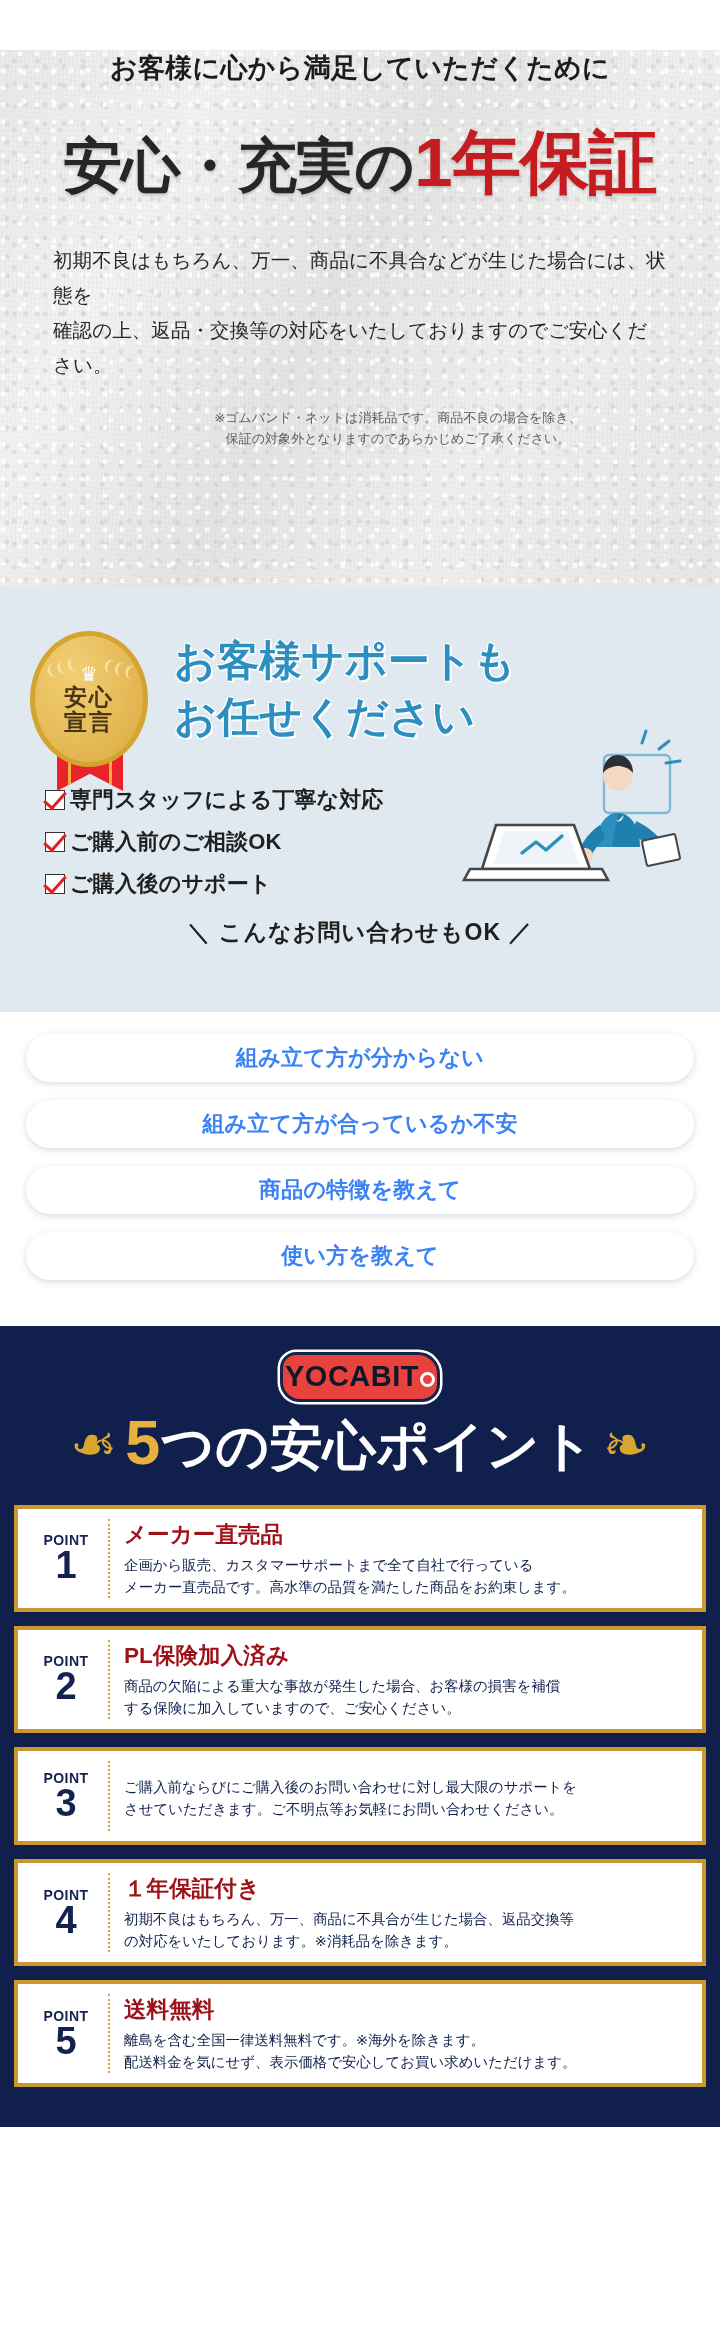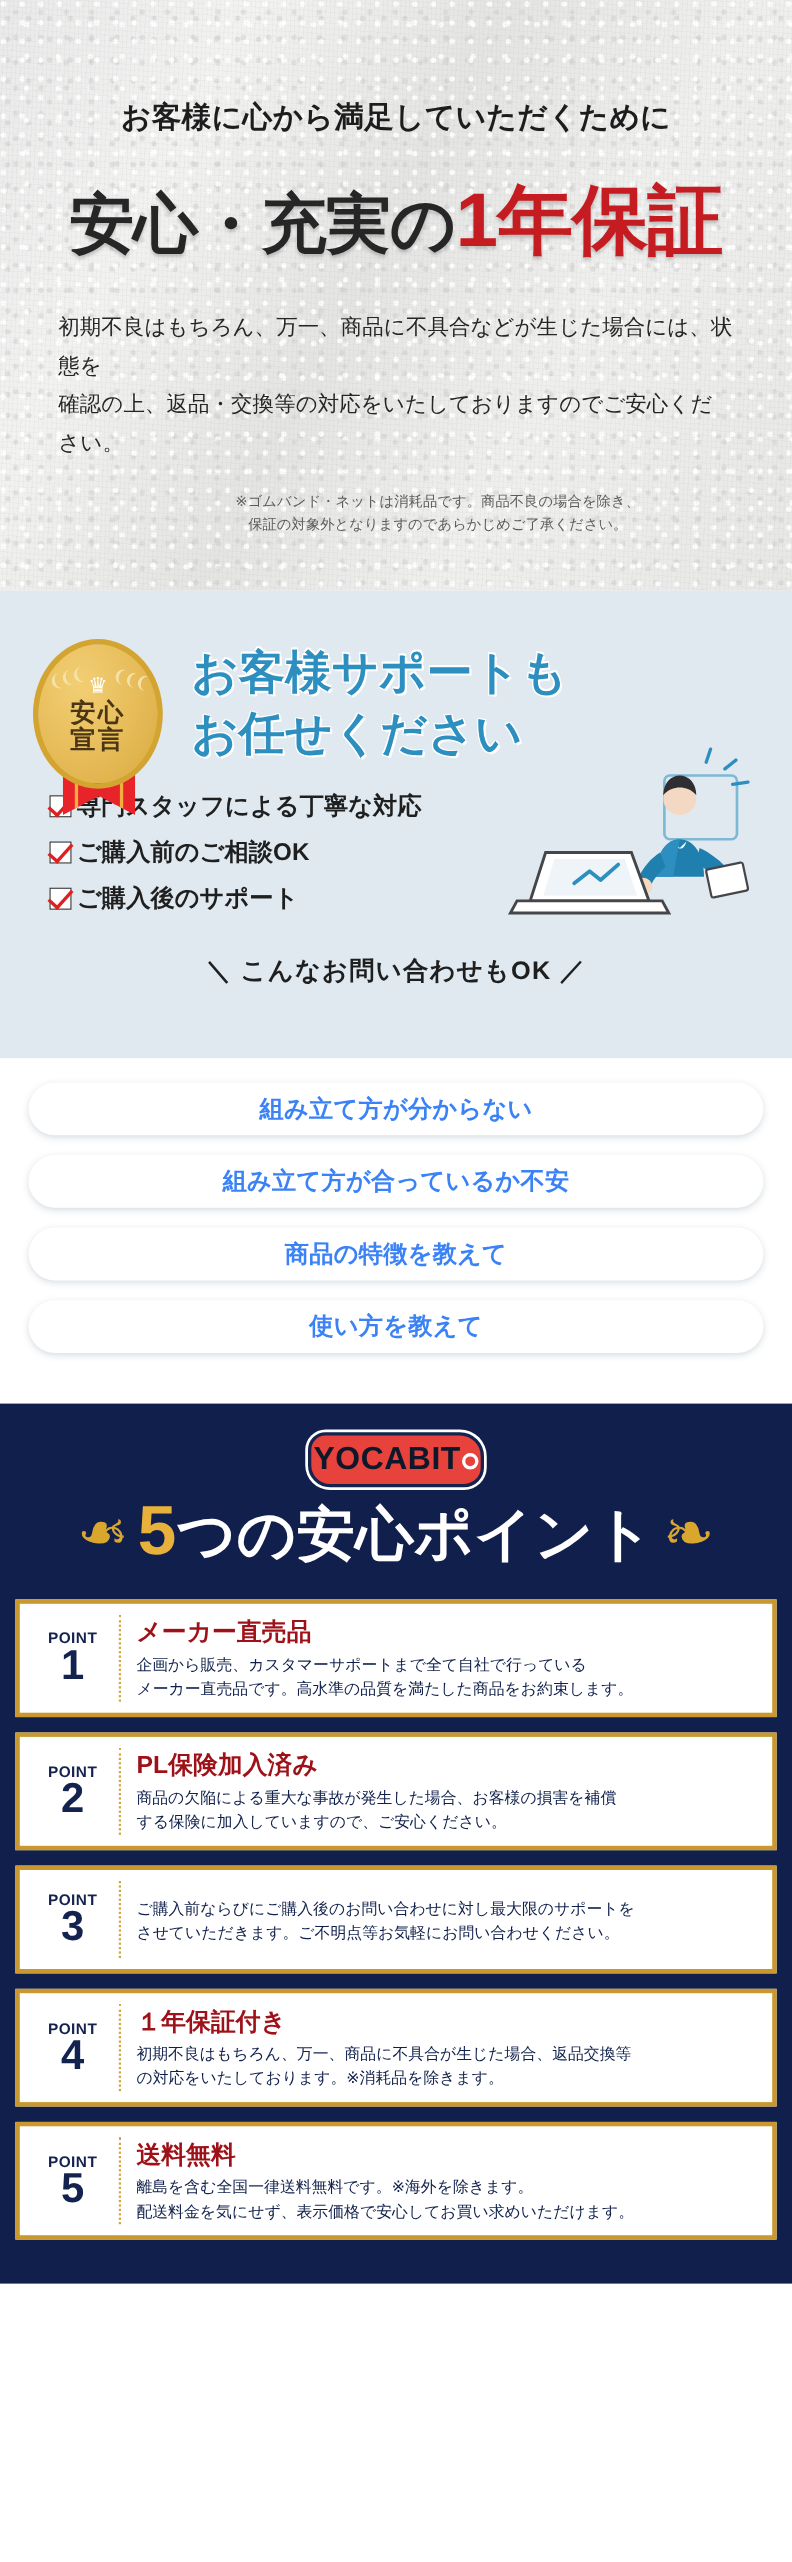--- a/index.html
+++ b/index.html
@@ -15,21 +15,20 @@
   .warranty {
     position:relative;
     height:537px;
     background:
       radial-gradient(circle at 18% 22%, rgba(255,255,255,.9) 0 2px, transparent 3px),
       radial-gradient(circle at 62% 48%, rgba(210,210,210,.55) 0 2px, transparent 3px),
       radial-gradient(circle at 83% 77%, rgba(255,255,255,.85) 0 2px, transparent 3px),
       radial-gradient(circle at 37% 88%, rgba(205,205,205,.5) 0 2px, transparent 3px),
       linear-gradient(118deg,#e9e9e9 0%,#f2f2f1 23%,#e4e4e3 46%,#efefee 68%,#e7e7e6 100%);
     background-size:17px 17px,23px 23px,29px 29px,19px 19px,100% 100%;
-    padding-top:38px;
   }
   .warranty::after{
     content:""; position:absolute; inset:0; pointer-events:none;
     background:repeating-linear-gradient(92deg,rgba(0,0,0,.022) 0 1px,transparent 1px 4px),
                repeating-linear-gradient(4deg,rgba(0,0,0,.018) 0 1px,transparent 1px 5px);
   }
   .w-inner{ position:relative; z-index:2; }
   .w-lead{
     text-align:center;
     font-size:27px;
@@ -100,21 +99,21 @@
   .laurel.r{ right:9px; transform:rotate(16deg); }
 
   .sup-head{
     margin-left:22px; padding-top:6px;
     font-size:42px; font-weight:800; color:#2c8fc0;
     line-height:1.34; letter-spacing:.004em;
     text-shadow:2px 2px 0 #fff,-1px -1px 0 #fff,1px -1px 0 #fff,-1px 1px 0 #fff;
   }
 
   .sup-mid{ position:relative; height:140px; }
-  .checks{ position:absolute; left:45px; top:1px; }
+  .checks{ position:absolute; left:45px; top:18px; }
   .check-row{ display:flex; align-items:center; margin-bottom:12px; }
   .cbox{
     position:relative; width:20px; height:20px; flex:0 0 20px;
     border:1.6px solid #333; background:#fff; margin-right:5px;
   }
   .cbox::after{
     content:""; position:absolute; left:3px; top:-4px;
     width:9px; height:19px;
     border:solid #e02020; border-width:0 3.4px 3.4px 0;
     transform:rotate(42deg);

